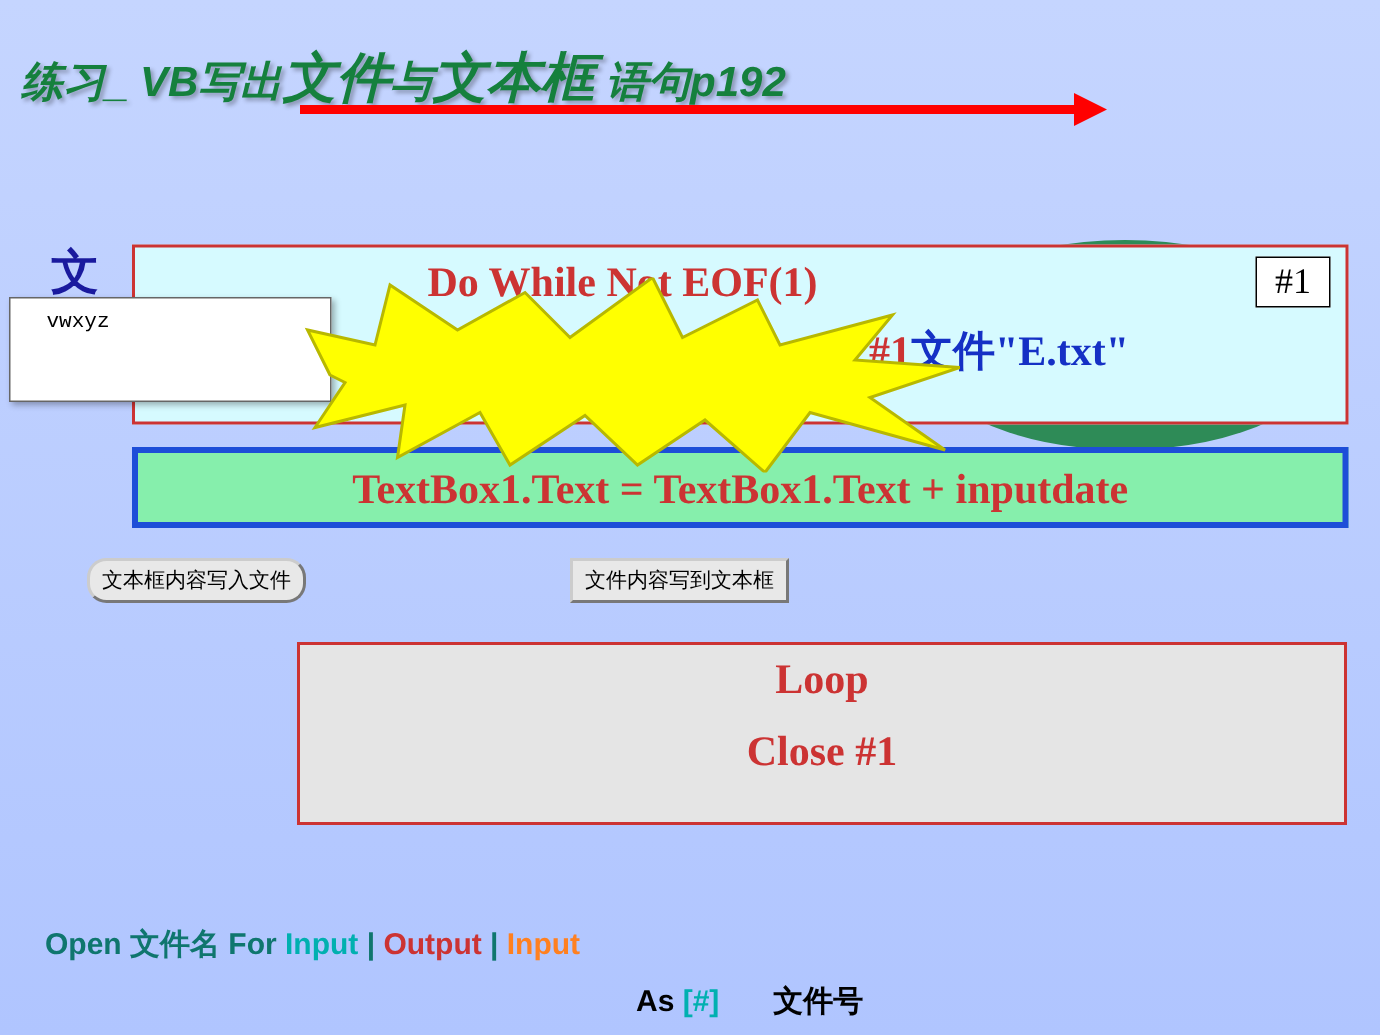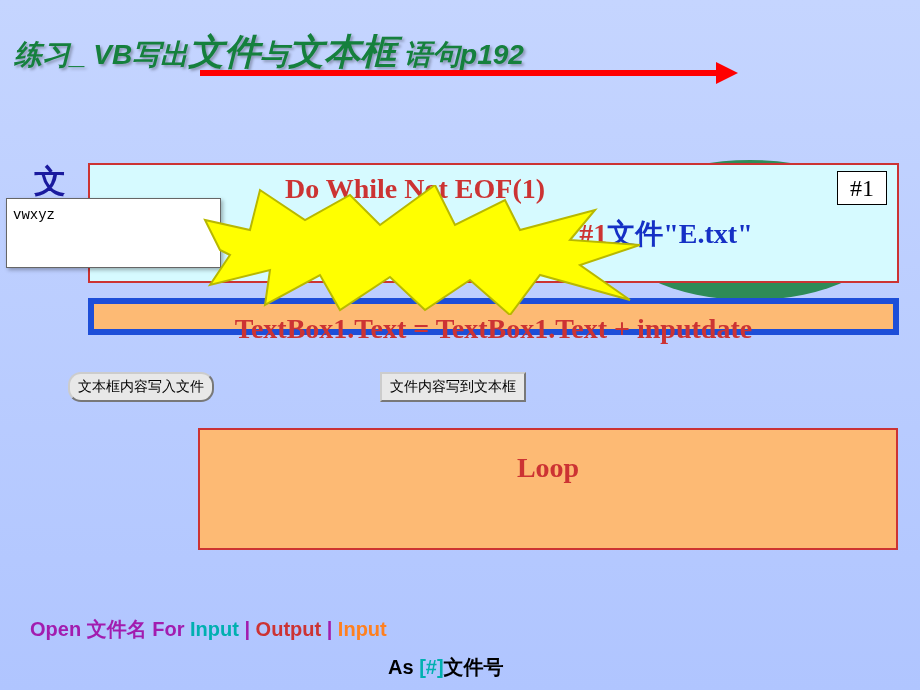--- a/index.html
+++ b/index.html
@@ -58,21 +58,21 @@
     }
     .textbox {
       position: absolute;
       left: 6px;
       top: 198px;
       width: 215px;
       height: 70px;
       background: #fff;
       border: 1px solid #666;
       box-shadow: 2px 2px 4px rgba(0,0,0,0.3);
-      padding: 4px 6px;
+      padding: 4px 24px;
       font-family: "Courier New", monospace;
       font-size: 14px;
       line-height: 1.8;
     }
     .box1 {
       position: absolute;
       left: 88px;
       top: 163px;
       width: 811px;
       height: 120px;
@@ -133,80 +133,79 @@
       font-family: "Times New Roman", serif;
       color: #cc3333;
       white-space: nowrap;
       z-index: 6;
     }
     .box2 {
       position: absolute;
       left: 88px;
       top: 298px;
       width: 811px;
-      height: 37px;
-      background: #fdba74;
-      border: 6px solid #1d4ed8;
+      height: 54px;
+      background: #86efac;
+      border: 4px solid #1d4ed8;
       text-align: center;
       font-size: 28px;
       font-weight: bold;
       font-family: "Times New Roman", serif;
       color: #cc3333;
       line-height: 50px;
     }
     .btn {
       position: absolute;
       top: 372px;
       height: 30px;
       background: #e8e8e8;
       border: 2px outset #ccc;
       font-size: 14px;
       padding: 0 8px;
       font-family: SimSun, sans-serif;
       cursor: pointer;
     }
-    .btn1 { left: 68px; border-radius: 13px; }
+    .btn1 { left: 58px; border-radius: 13px; }
     .btn2 { left: 344px; margin-left: 36px; }
     .box3 {
       position: absolute;
       left: 198px;
       top: 428px;
       width: 700px;
       height: 122px;
-      background: #fdba74;
+      background: #e5e5e5;
       border: 2px solid #cc3333;
       text-align: center;
       font-size: 28px;
       font-weight: bold;
       font-family: "Times New Roman", serif;
       color: #cc3333;
-      padding-top: 14px;
       line-height: 1.7;
     }
     .syntax {
       position: absolute;
       left: 30px;
       top: 616px;
       font-size: 20px;
       font-weight: bold;
       font-family: Arial, sans-serif;
     }
-    .syntax .black { color: #a21caf; }
+    .syntax .black { color: #0f766e; }
     .syntax .teal { color: #00b0b0; }
     .syntax .red { color: #cc3333; margin-top: 16px; }
     .syntax .orange { color: #ff8020; }
     .syntax2 {
       position: absolute;
       left: 388px;
       top: 654px;
       font-size: 20px;
       font-weight: bold;
     }
     .syntax2 .teal { color: #00b0b0; }
-    .syntax2 .black { color: #000; }
+    .syntax2 .black { color: #000; margin-left: 36px; }
   </style>
 </head>
 <body>
 
 <div class="title">
   <span>练习_  VB写出</span><span class="title-big">文件</span><span>与</span><span class="title-big">文本框</span><span>  语句p192</span>
 </div>
 
 <div class="arrow"></div>
 
@@ -232,20 +231,21 @@
   </svg>
 </div>
 
 <div class="box2">TextBox1.Text = TextBox1.Text + inputdate</div>
 
 <button class="btn btn1">文本框内容写入文件</button>
 <button class="btn btn2">文件内容写到文本框</button>
 
 <div class="box3">
   <div>Loop</div>
+  <div>Close #1</div>
 </div>
 
 <div class="syntax">
   <span class="black">Open  </span><span class="black">文件名</span><span class="black">   For  </span><span class="teal">Input </span><span class="black">| </span><span class="red">Output </span><span class="black">| </span><span class="orange">Input</span>
 </div>
 
 <div class="syntax2">
   <span class="black">As  </span><span class="teal">[#]</span><span class="black">文件号</span>
 </div>
 

